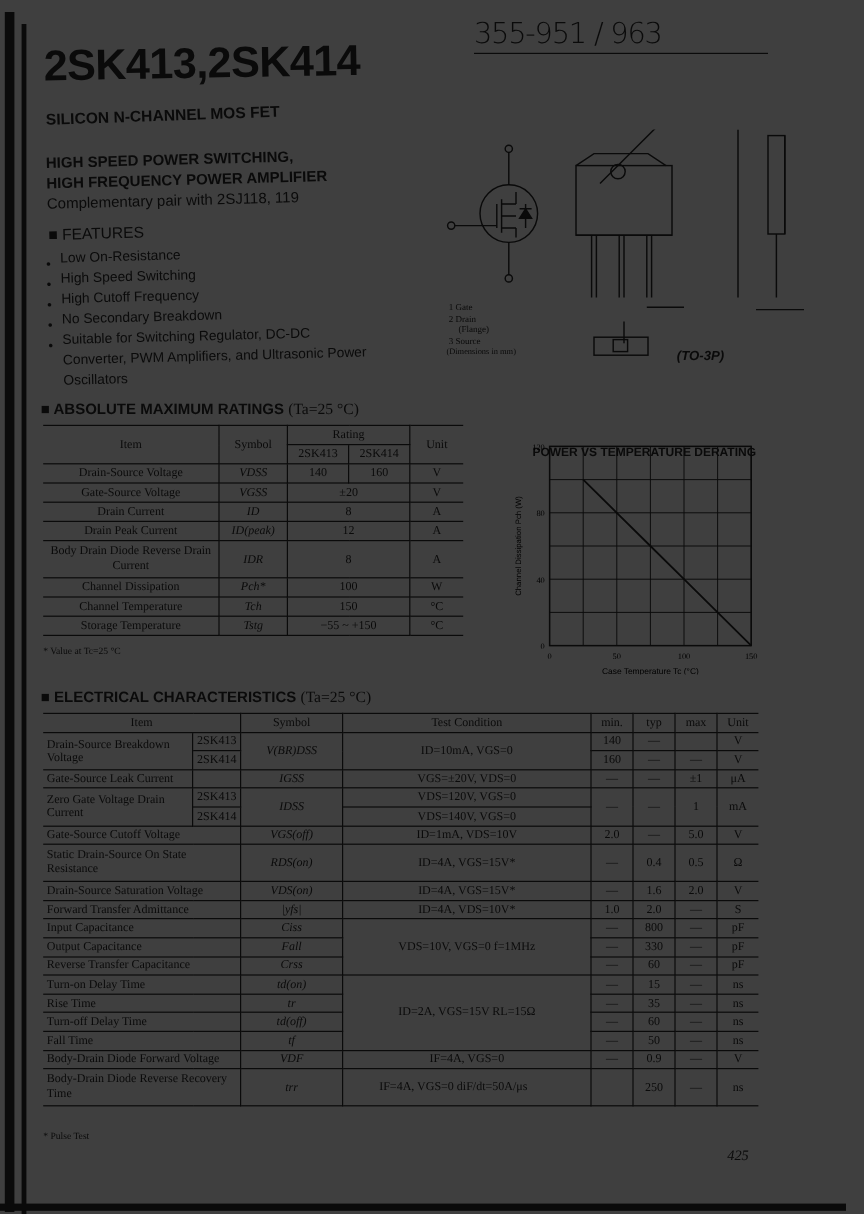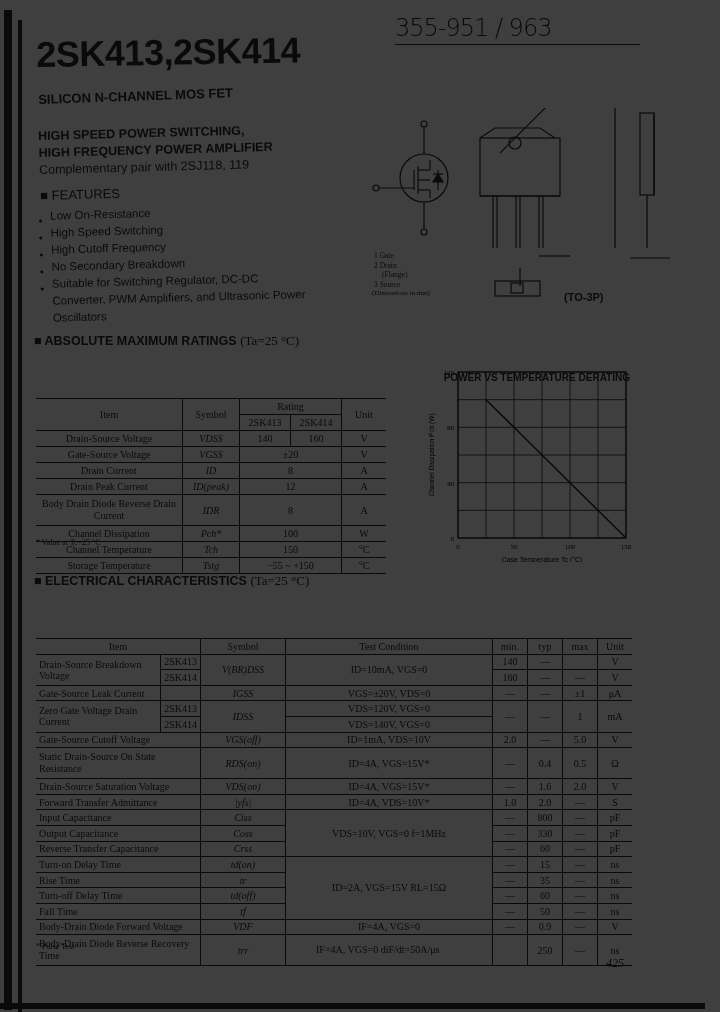--- a/index.html
+++ b/index.html
@@ -1,33 +1,33 @@
 <!DOCTYPE html>
 <html><head>
 <meta charset="utf-8">
 <style>
   html,body{margin:0;padding:0;}
   body{width:720px;height:1012px;background:#3f3f3f;color:#0a0a0a;font-family:"Liberation Serif",serif;position:relative;overflow:hidden;}
   .abs{position:absolute;}
-  .sans{font-family:"Liberation Sans",sans-serif;}
+  .sans{font-family:"Liberation Sans",sans-serif;font-style:italic;}
   .binder{left:4px;top:10px;width:8px;height:1000px;background:#0a0a0a;}
   .binder2{left:18px;top:20px;width:4px;height:992px;background:#0a0a0a;}
   .title{left:36px;top:34px;font-family:"Liberation Sans",sans-serif;font-weight:bold;font-size:36px;letter-spacing:-0.5px;transform:rotate(-1deg);transform-origin:left top;}
   .hand{left:395px;top:14px;font-family:"DejaVu Sans",sans-serif;font-size:24px;font-weight:300;letter-spacing:-1px;}
   .handline{left:395px;top:44px;width:245px;height:1px;background:#0a0a0a;}
   .subtitle{left:38px;top:92px;font-size:13px;font-weight:bold;font-family:"Liberation Sans",sans-serif;transform:rotate(-2deg);transform-origin:left top;}
   .apps{left:38px;top:128px;font-size:12.5px;font-family:"Liberation Sans",sans-serif;line-height:17px;transform:rotate(-1.5deg);transform-origin:left top;}
   .apps .b{font-weight:bold;}
   .feat-h{left:40px;top:188px;font-size:13px;font-family:"Liberation Sans",sans-serif;transform:rotate(-1.5deg);transform-origin:left top;}
   .feat{left:38px;top:208px;font-size:11.5px;font-family:"Liberation Sans",sans-serif;line-height:17px;transform:rotate(-1.5deg);transform-origin:left top;width:270px;}
   .feat li{list-style:none;padding-left:12px;position:relative;}
   .feat li:before{content:"\25CF";position:absolute;left:0;font-size:7px;top:4px;}
   .sect{font-family:"Liberation Sans",sans-serif;font-weight:bold;font-size:12.5px;}
   .sect .cond{font-family:"Liberation Serif",serif;font-weight:normal;font-size:13px;}
-  table{border-collapse:collapse;font-size:10px;margin-top:44px;}
+  table{border-collapse:collapse;font-size:10px;}
   td,th{border:1px solid #0a0a0a;padding:0 3px;font-weight:normal;white-space:nowrap;}
   .amr{left:36px;top:354px;width:350px;}
   .amr td,.amr th{height:15px;text-align:center;}
   .amr td.item{text-align:center;}
   .ec{left:36px;top:594px;width:596px;}
   .ec td,.ec th{height:14.6px;text-align:center;}
   .ec td.item{text-align:left;}
   .note{font-size:8px;}
   .sym{font-style:italic;}
   .pkg{left:370px;top:108px;width:340px;height:210px;}
@@ -316,21 +316,21 @@
     <td class="item" colspan="2" style="border-left:none">Input Capacitance</td>
     <td class="sym">Ciss</td>
     <td rowspan="3" style="white-space:normal;line-height:15px">VDS=10V, VGS=0 f=1MHz</td>
     <td>—</td>
     <td>800</td>
     <td>—</td>
     <td style="border-right:none">pF</td>
   </tr>
   <tr>
     <td class="item" colspan="2" style="border-left:none">Output Capacitance</td>
-    <td class="sym">Coss</td>
+    <td class="sym">Fall</td>
     <td>—</td>
     <td>330</td>
     <td>—</td>
     <td style="border-right:none">pF</td>
   </tr>
   <tr>
     <td class="item" colspan="2" style="border-left:none">Reverse Transfer Capacitance</td>
     <td class="sym">Crss</td>
     <td>—</td>
     <td>60</td>

